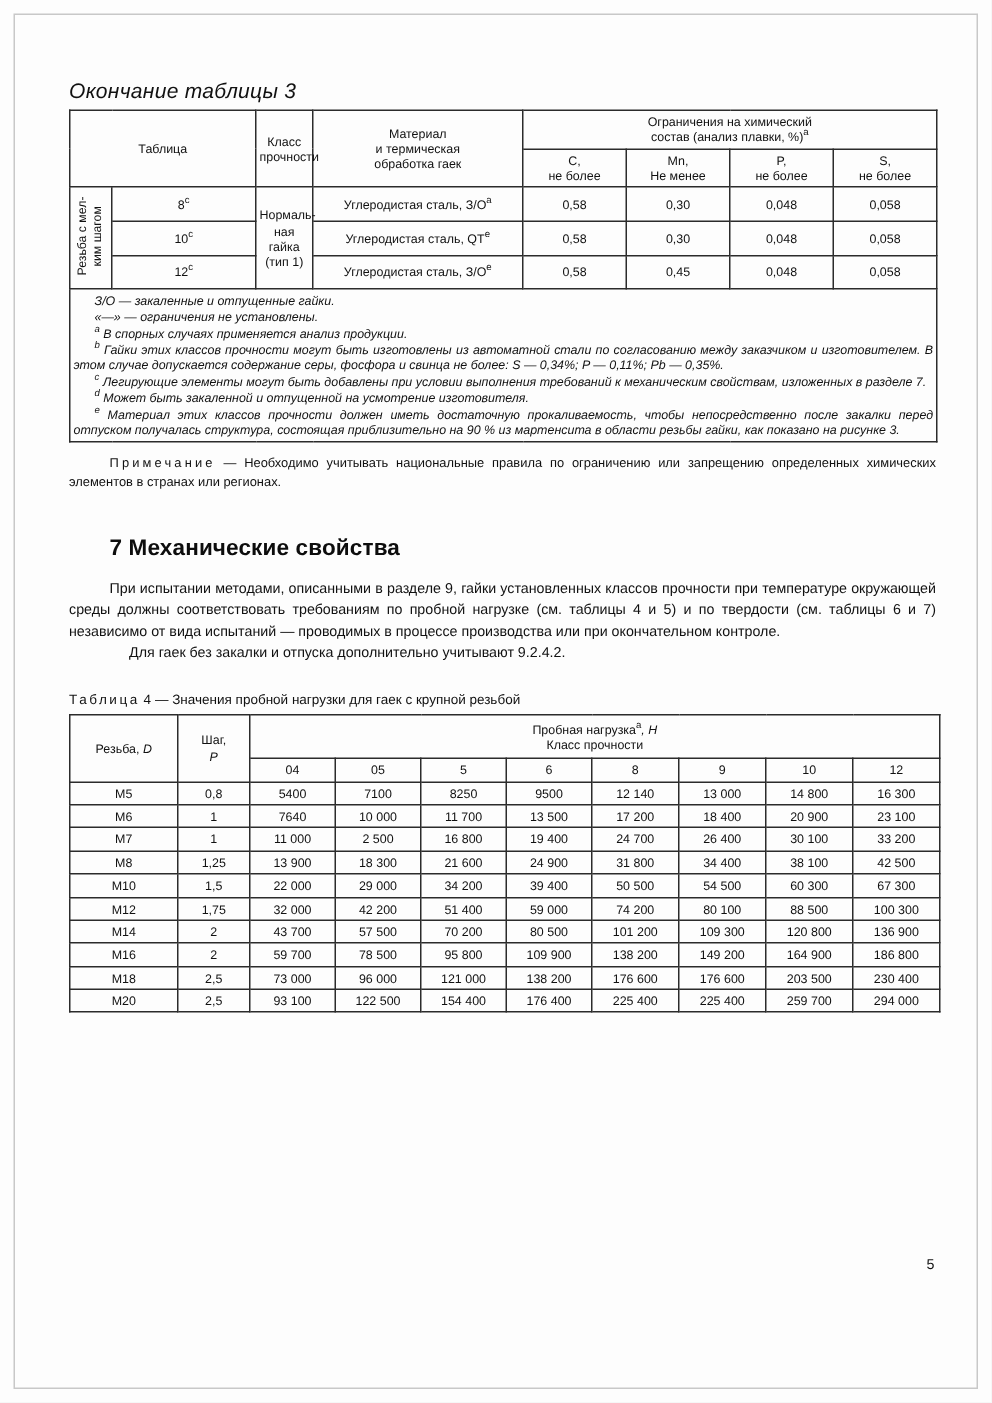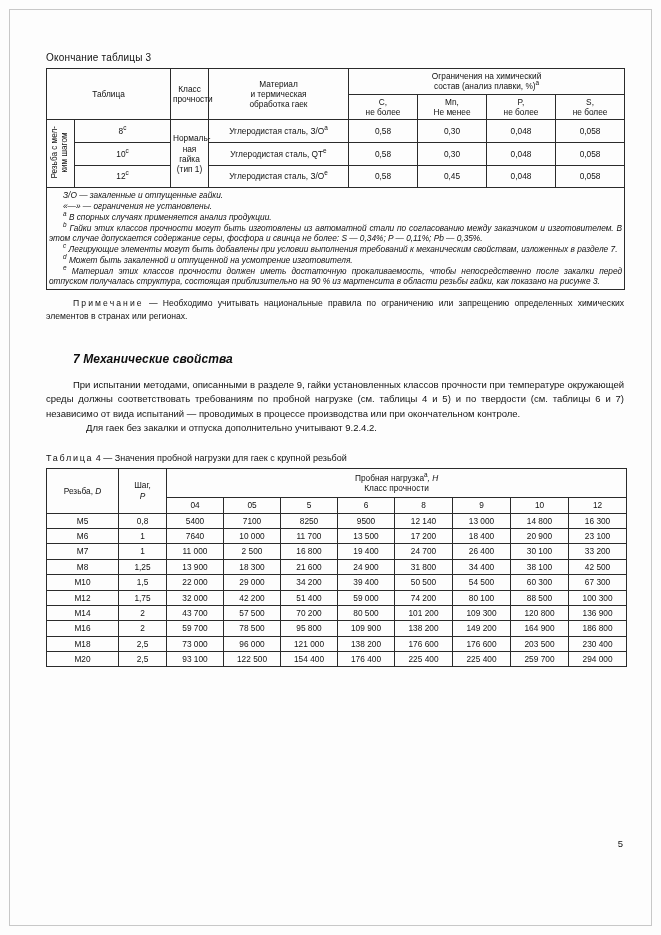--- a/index.html
+++ b/index.html
@@ -36,21 +36,22 @@
   }
   .running-head {
     text-align: right;
     font-size: 10.5px;
     font-weight: bold;
     letter-spacing: 0.2px;
     color: #111;
     margin-bottom: 22px;
   }
   .table-caption {
-    font-size: 10px;
+    font-size: 14px;
+    font-style: italic;
     color: #111;
     margin-bottom: 5px;
     letter-spacing: 0.2px;
   }
   table.doc {
     border-collapse: collapse;
     width: 578px;
     table-layout: fixed;
     font-size: 8.3px;
     color: #111;
@@ -104,26 +105,25 @@
     line-height: 1.5;
     color: #111;
     text-align: justify;
     margin: 7px 0 0 0;
   }
   .note-block .nb-label {
     letter-spacing: 2.1px;
     padding-left: 27px;
   }
   h2.section {
-    font-size: 12px;
+    font-size: 15px;
     font-weight: bold;
     margin: 29px 0 12px 27px;
     color: #0d0d0d;
     letter-spacing: 0.1px;
-    font-style: italic;
   }
   p.body {
     font-size: 9.5px;
     line-height: 1.52;
     margin: 0 0 0 0;
     text-align: justify;
     color: #111;
   }
   p.body.first { text-indent: 27px; }
   p.body.second { text-indent: 40px; margin-top: 0px; }

